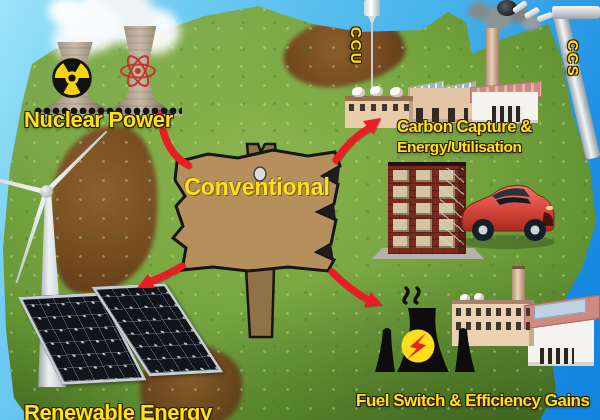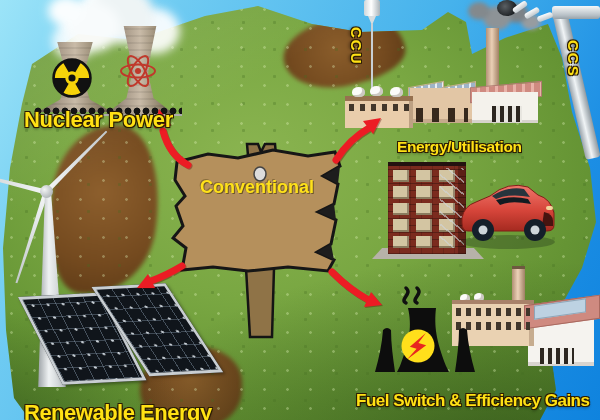--- a/index.html
+++ b/index.html
@@ -93,21 +93,21 @@
     background:linear-gradient(#f5f7f8,#b8c1c7 70%,#98a2a9);}
   .pipeV{left:552px;top:12px;width:15px;height:150px;z-index:6;transform-origin:top center;
     transform:rotate(-13deg);border-radius:3px;
     background:linear-gradient(90deg,#9aa3aa,#f0f4f6 45%,#8f99a0);}
   .valve-wheel{left:497px;top:0;width:20px;height:16px;border-radius:50%;z-index:6;
     background:radial-gradient(circle at 40% 40%,#5a5f63,#1d2124 70%);}
   .fin{width:16px;height:6px;border-radius:3px;background:linear-gradient(#fdfdfd,#bfc7cc);z-index:6;}
   
   .sign-svg{left:168px;top:140px;z-index:25;}
   .sign-text{left:182px;top:176px;width:150px;text-align:center;z-index:26;
-    color:#ffe11a;font-weight:700;font-size:18px;line-height:22px;
+    color:#ffe11a;font-weight:700;font-size:23px;line-height:22px;
     text-shadow:1px 1px 0 rgba(70,55,10,.65),-1px -1px 0 rgba(70,55,10,.4);}
   
   .arrows{left:0;top:0;z-index:30;filter:drop-shadow(1px 1px 0 rgba(90,0,0,.35));}
   
   .blade{left:46px;top:188px;width:86px;height:8px;transform-origin:0 4px;z-index:8;
     clip-path:polygon(0 18%,0 82%,100% 62%,100% 38%);
     background:linear-gradient(90deg,#f4f6f7,#c2c8cb);}
   .t-tower{left:36px;top:192px;width:32px;height:195px;z-index:9;
     clip-path:polygon(28% 0,47% 0,93% 100%,7% 100%);
     background:linear-gradient(90deg,#8d9398,#eff2f3 40%,#b4babd);}
@@ -208,20 +208,21 @@
   <div class="a cf cf-mid"></div>
   <div class="a cf cf-doors"></div>
   <div class="a cf cf-wh-roof"></div>
   <div class="a cf cf-wh"></div>
   <div class="a cf cf-wh-door"></div>
   <div class="a cf cf-left"></div>
   <div class="a cf cf-win"></div>
   <div class="a dome" style="left:352px;top:87px;"></div>
   <div class="a dome" style="left:370px;top:86px;"></div>
   <div class="a dome" style="left:390px;top:87px;"></div>
+  <div class="a lbl lbl-carbon1">Carbon Capture &amp;</div>
   <div class="a lbl lbl-carbon2">Energy/Utilisation</div>
 
   <div class="a pipeV"></div>
   <div class="a pipeH"></div>
   <div class="a valve-wheel"></div>
   <div class="a fin" style="left:512px;top:4px;transform:rotate(-35deg);"></div>
   <div class="a fin" style="left:524px;top:10px;transform:rotate(-30deg);"></div>
   <div class="a fin" style="left:537px;top:14px;transform:rotate(-20deg);"></div>
   <div class="a lbl lbl-vert lbl-ccs">CCS</div>
 

